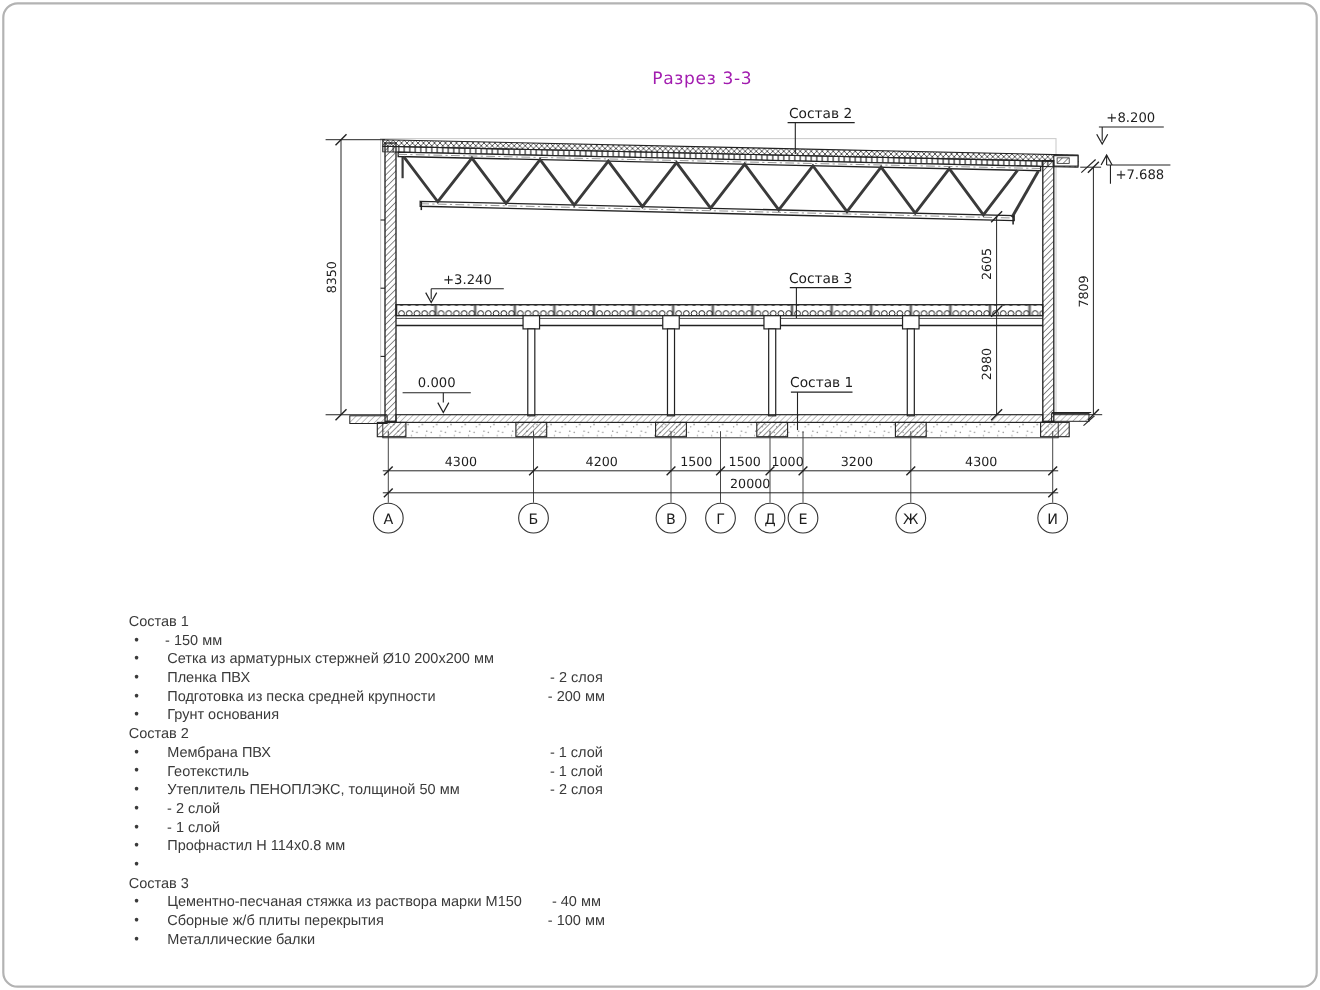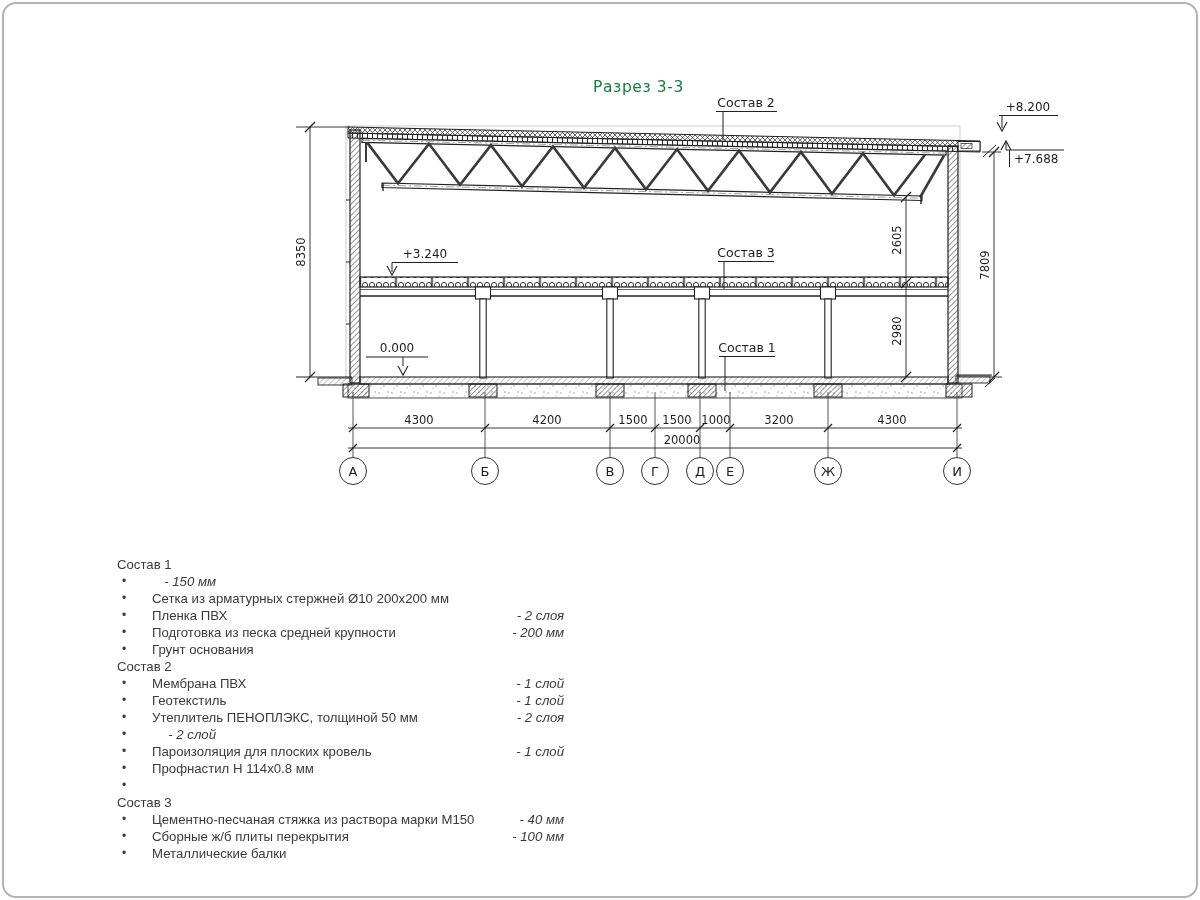--- a/index.html
+++ b/index.html
@@ -1,31 +1,31 @@
 <!DOCTYPE html>
 <html><head>
 <meta charset="utf-8">
 <style>
   html,body{margin:0;padding:0;background:#fff;}
   .canvas{position:relative;width:1200px;height:900px;background:#fff;overflow:hidden;
           font-family:"DejaVu Sans",sans-serif;}
   .frame{position:absolute;inset:2px;border:2px solid #b3b3b3;border-radius:14px;pointer-events:none;}
-  .title{position:absolute;left:593px;top:78px;font-size:15.5px;color:#15803d;letter-spacing:.6px;text-align:right;}
+  .title{position:absolute;left:593px;top:62px;font-size:15.5px;color:#a21caf;letter-spacing:.6px;text-align:right;}
   svg text{fill:#1d1d1d;}
   .dimtxt{font-size:11.5px;}
   .elevtxt{font-size:12px;}
   .lbltxt{font-size:12.5px;}
   .axtxt{font-size:13px;}
   .legend{position:absolute;left:117px;top:556px;width:447px;color:#3a3a3a;
           font-family:"Liberation Sans",sans-serif;font-size:13.2px;line-height:17px;}
   .sec-title{height:17px;}
   .row{display:flex;height:17px;}
   .row .b{width:14px;font-size:12px;padding-left:5px;}
   .row .n{flex:1;padding-left:16px;white-space:nowrap;}
-  .row .v{width:80px;text-align:right;white-space:nowrap;font-style:italic;}
+  .row .v{width:80px;text-align:center;white-space:nowrap;}
 </style>
 </head>
 <body>
 
 <div class="canvas">
   <div class="frame"></div>
 
   <div class="title">Разрез 3-3</div>
 
   <svg width="1200" height="540" viewBox="0 0 1200 540">
@@ -305,21 +305,20 @@
         <span class="b">•</span>
         <span class="n">Утеплитель ПЕНОПЛЭКС, толщиной 50 мм</span>
         <span class="v">- 2 слоя</span>
       </div>
       <div class="row">
         <span class="b">•</span>
         <span class="v">- 2 слой</span>
       </div>
       <div class="row">
         <span class="b">•</span>
-        <span class="n">Пароизоляция для плоских кровель</span>
         <span class="v">- 1 слой</span>
       </div>
       <div class="row">
         <span class="b">•</span>
         <span class="n">Профнастил Н 114x0.8 мм</span>
         <span class="v"></span>
       </div>
       <div class="row">
         <span class="b">•</span>
         <span class="v"></span>

